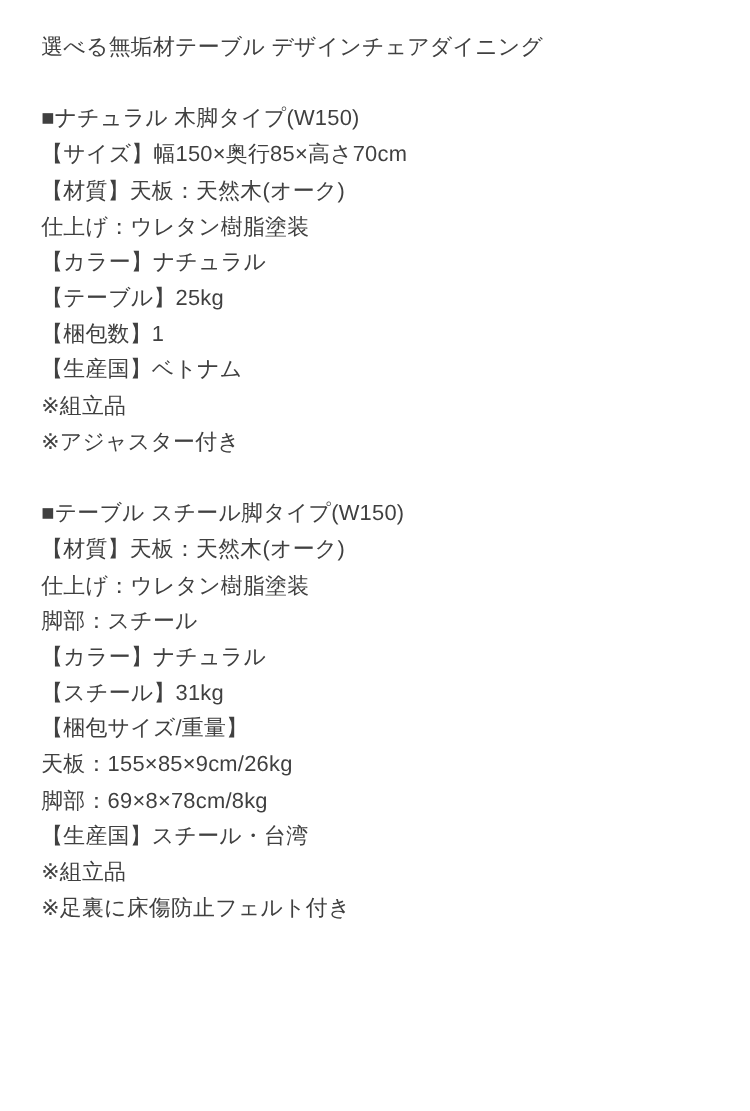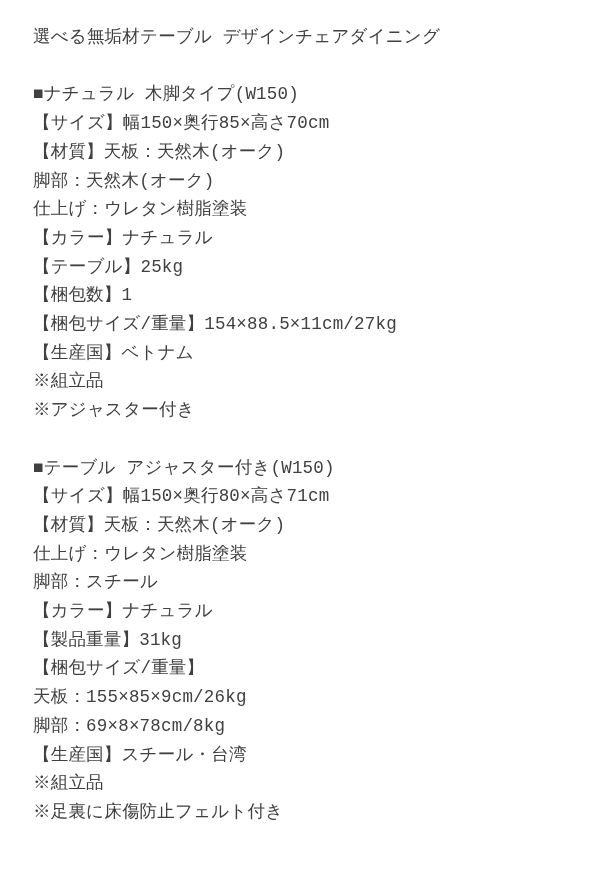--- a/index.html
+++ b/index.html
@@ -15,56 +15,52 @@
     color: #404040;
   }
   .content {
     padding: 23px 20px 0 33px;
     font-size: 17.5px;
     line-height: 28.7px;
     letter-spacing: 0.2px;
   }
   .line {
     white-space: nowrap;
-    font-family: Liberation Mono, monospace;
   }
   .section {
     margin-top: 28.7px;
   }
 </style>
 </head>
 <body>
 
 <div class="content">
 
   <div class="line title">選べる無垢材テーブル デザインチェアダイニング</div>
 
   <section class="section">
     <div class="line heading">■ナチュラル 木脚タイプ(W150)</div>
     <div class="line">【サイズ】幅150×奥行85×高さ70cm</div>
     <div class="line">【材質】天板：天然木(オーク)</div>
-    <div class="line">脚部：天然木(オーク)</div>
     <div class="line">仕上げ：ウレタン樹脂塗装</div>
     <div class="line">【カラー】ナチュラル</div>
     <div class="line">【テーブル】25kg</div>
     <div class="line">【梱包数】1</div>
-    <div class="line">【梱包サイズ/重量】154×88.5×11cm/27kg</div>
     <div class="line">【生産国】ベトナム</div>
     <div class="line">※組立品</div>
     <div class="line">※アジャスター付き</div>
   </section>
 
   <section class="section">
-    <div class="line heading">■テーブル アジャスター付き(W150)</div>
-    <div class="line">【サイズ】幅150×奥行80×高さ71cm</div>
+    <div class="line heading">■テーブル スチール脚タイプ(W150)</div>
     <div class="line">【材質】天板：天然木(オーク)</div>
     <div class="line">仕上げ：ウレタン樹脂塗装</div>
     <div class="line">脚部：スチール</div>
     <div class="line">【カラー】ナチュラル</div>
-    <div class="line">【製品重量】31kg</div>
+    <div class="line">【スチール】31kg</div>
     <div class="line">【梱包サイズ/重量】</div>
     <div class="line">天板：155×85×9cm/26kg</div>
     <div class="line">脚部：69×8×78cm/8kg</div>
     <div class="line">【生産国】スチール・台湾</div>
     <div class="line">※組立品</div>
     <div class="line">※足裏に床傷防止フェルト付き</div>
   </section>
 
 </div>
 

